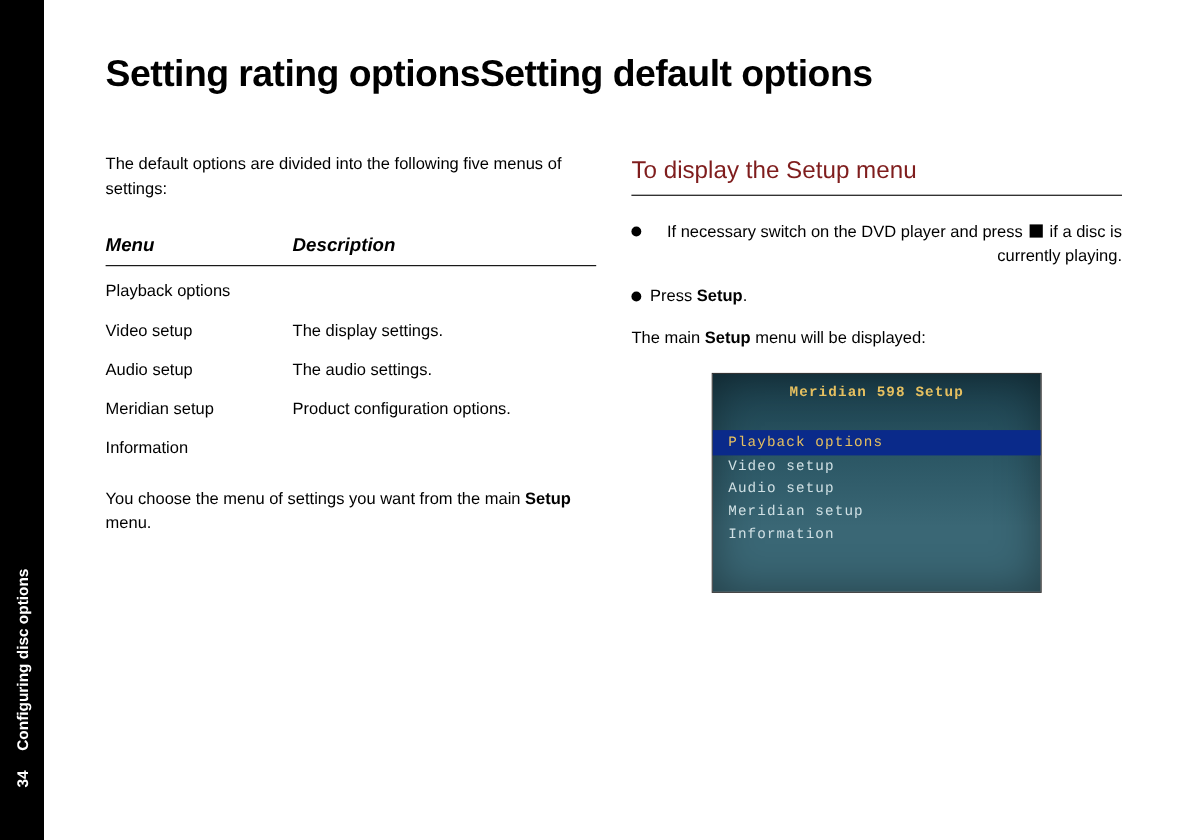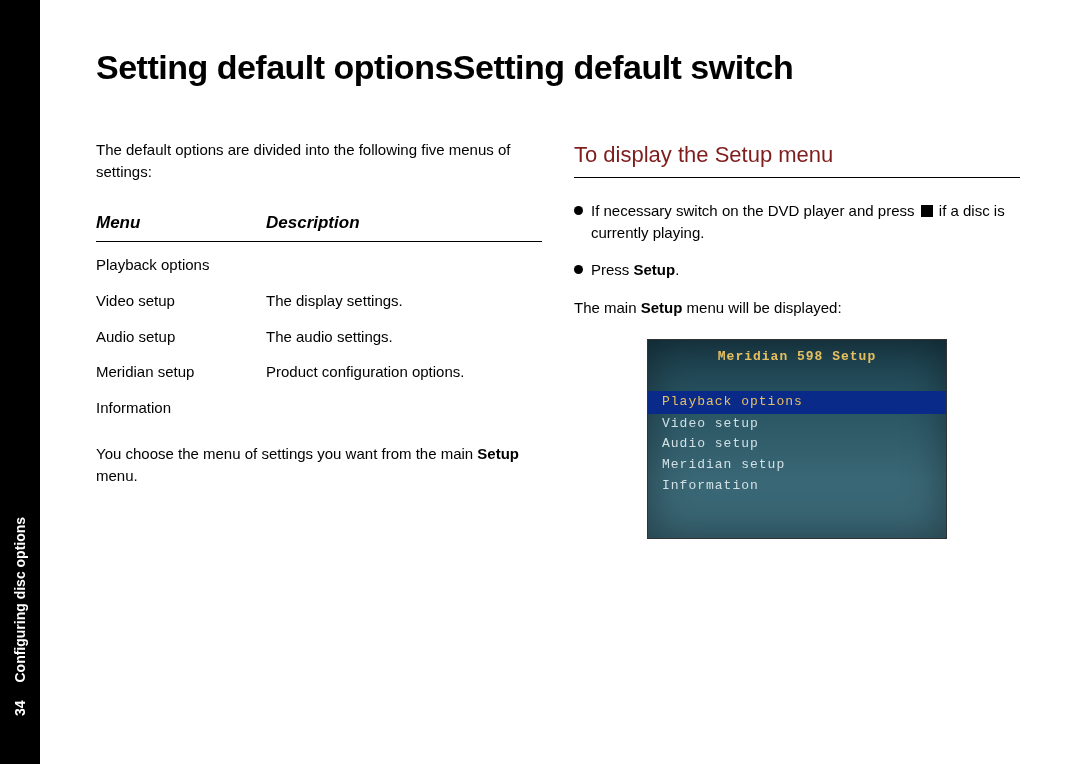--- a/index.html
+++ b/index.html
@@ -91,20 +91,21 @@
       font-weight: normal;
       color: #7f1d1d;
       border-bottom: 1px solid #000;
       padding-bottom: 6px;
       margin-bottom: 22px;
     }
     .bullet-line {
       display: flex;
       align-items: flex-start;
       margin-bottom: 16px;
+      text-align: right;
     }
     .bullet {
       display: inline-block;
       width: 9px;
       height: 9px;
       border-radius: 50%;
       background: #000;
       margin-right: 8px;
       margin-top: 6px;
       flex-shrink: 0;
@@ -153,21 +154,21 @@
 <body>
 
 <div class="sidebar">
   <div class="sidebar-text">
     <span class="sidebar-pagenum">34</span>
     <span>Configuring disc options</span>
   </div>
 </div>
 
 <div class="page">
-  <h1 class="page-title">Setting default optionsSetting default switch</h1>
+  <h1 class="page-title">Setting rating optionsSetting default options</h1>
 
   <div class="columns">
     <div class="col col-left">
       <p class="intro">The default options are divided into the following five menus of settings:</p>
 
       <div class="table">
         <div class="table-header">
           <div class="th th1">Menu</div>
           <div class="th th2">Description</div>
         </div>

